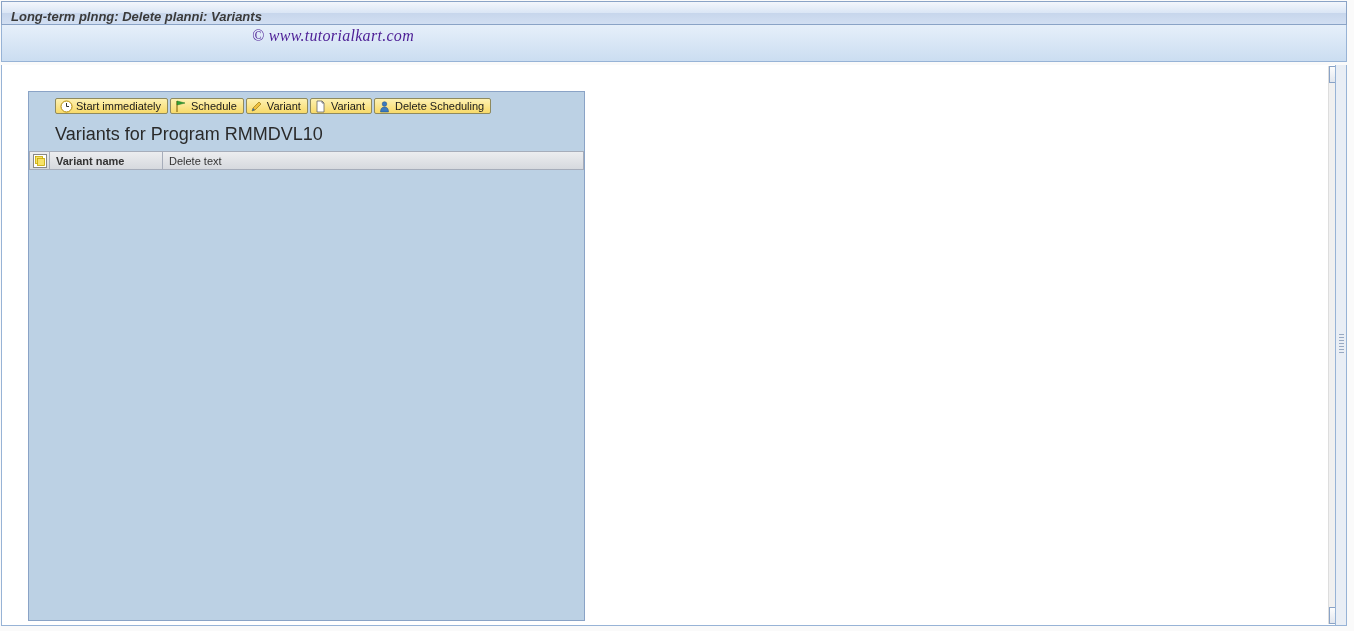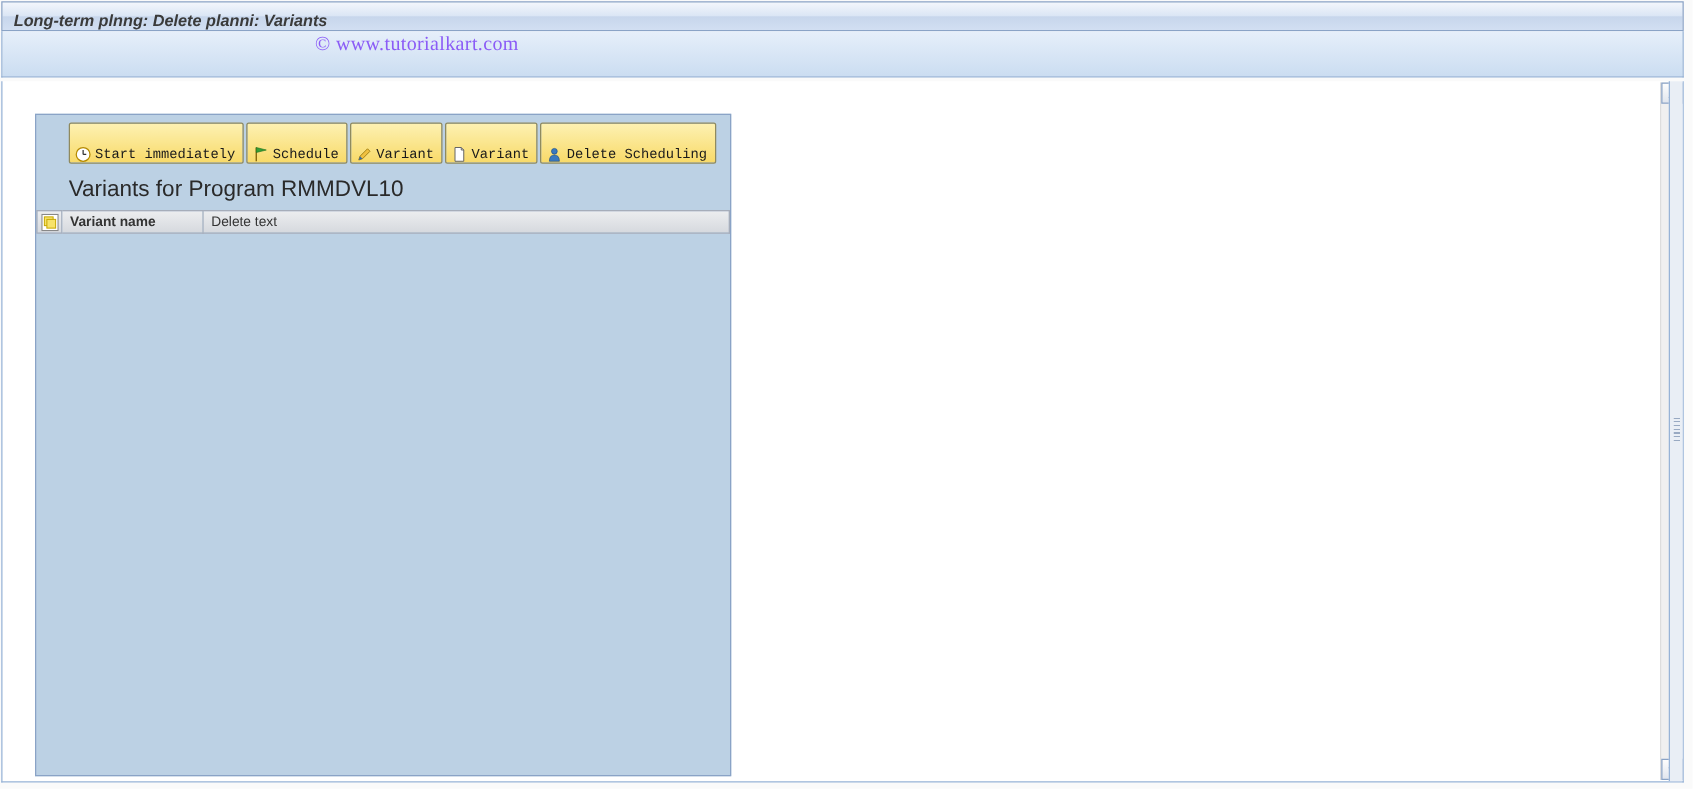--- a/index.html
+++ b/index.html
@@ -35,26 +35,27 @@
       width: 1346px;
       margin: 0 1px 0 1px;
       background: linear-gradient(to bottom, #e6effa 0%, #cbddf1 100%);
       border: 1px solid #97b3d6;
       border-top: none;
     }
     .watermark {
       position: absolute;
       top: 27px;
       left: 252px;
-      color: #8b5cf6;
+      color: #4c1d95;
       font-size: 16px;
       font-family: Georgia, serif;
       z-index: 200;
       pointer-events: none;
       letter-spacing: 0.3px;
+      font-style: italic;
     }
     .content-outer {
       position: absolute;
       top: 65px;
       left: 1px;
       width: 1346px;
       height: 561px;
       border: 1px solid #97b3d6;
       border-top: none;
       background: #fff;
@@ -90,33 +91,32 @@
       height: 530px;
       background: #bcd1e4;
       border: 1px solid #8aa3c6;
     }
     .btn-toolbar {
       display: flex;
       gap: 2px;
       padding: 6px 26px;
     }
     .sap-btn {
-      height: 33px;
+      height: 16px;
       background: linear-gradient(to bottom, #fdf1b2 0%, #f8da69 100%);
       border: 1px solid #8f8a5e;
       border-radius: 2px;
       padding: 0 6px 0 3px;
       display: flex;
-      align-items: flex-end;
+      align-items: center;
       gap: 3px;
       font-size: 11px;
       color: #1a1a1a;
       cursor: pointer;
       white-space: nowrap;
-      font-family: Liberation Mono, monospace;
     }
     .sap-btn .ic {
       width: 14px;
       height: 14px;
       display: flex;
       align-items: center;
       justify-content: center;
     }
     .section-heading {
       padding: 4px 14px 6px 26px;

